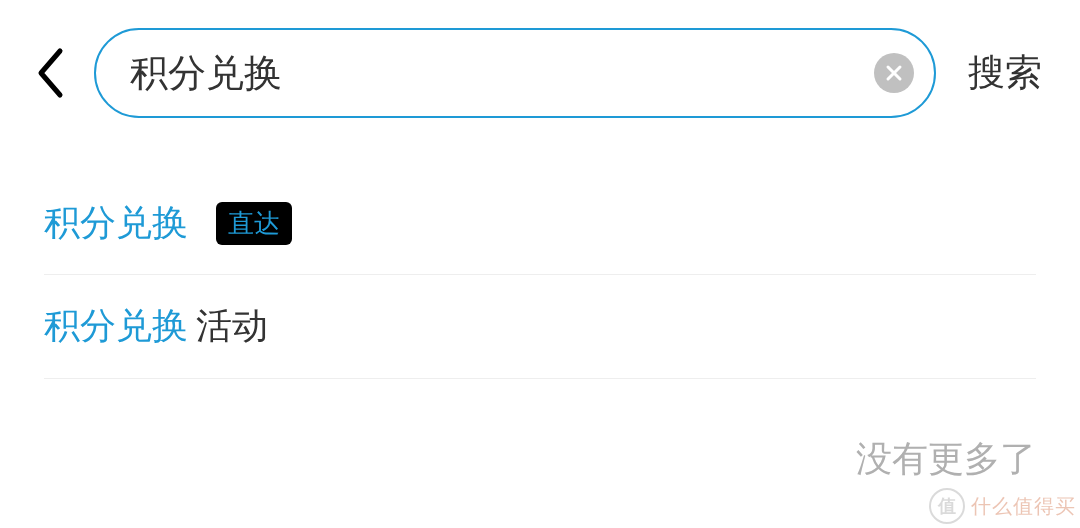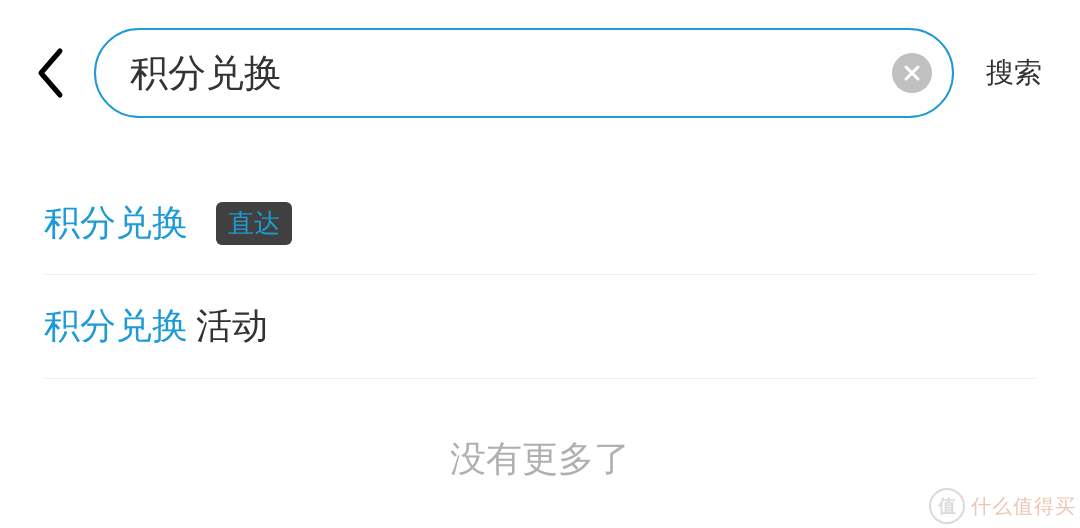--- a/index.html
+++ b/index.html
@@ -62,21 +62,21 @@
       align-items: center;
       justify-content: center;
       cursor: pointer;
       flex-shrink: 0;
     }
     .clear-button svg {
       width: 18px;
       height: 18px;
     }
     .search-button {
-      font-size: 28px;
+      font-size: 37px;
       color: #333333;
       cursor: pointer;
       flex-shrink: 0;
       padding: 0 8px;
     }
     .results {
       padding: 70px 44px 0 44px;
     }
     .result-row {
       display: flex;
@@ -94,31 +94,31 @@
       line-height: 1.4;
     }
     .hl {
       color: #1e9ad6;
     }
     .plain {
       color: #333333;
       margin-left: 8px;
     }
     .tag {
-      background: #404040;
+      background: #000000;
       color: #1e9ad6;
       font-size: 26px;
       padding: 4px 12px;
       border-radius: 6px;
       display: inline-flex;
       align-items: center;
       justify-content: center;
     }
     .no-more {
-      text-align: center;
+      text-align: right;
       color: #b0b0b0;
       font-size: 36px;
       margin-top: 56px;
     }
     .watermark {
       position: absolute;
       right: 4px;
       bottom: 4px;
       display: flex;
       align-items: center;

